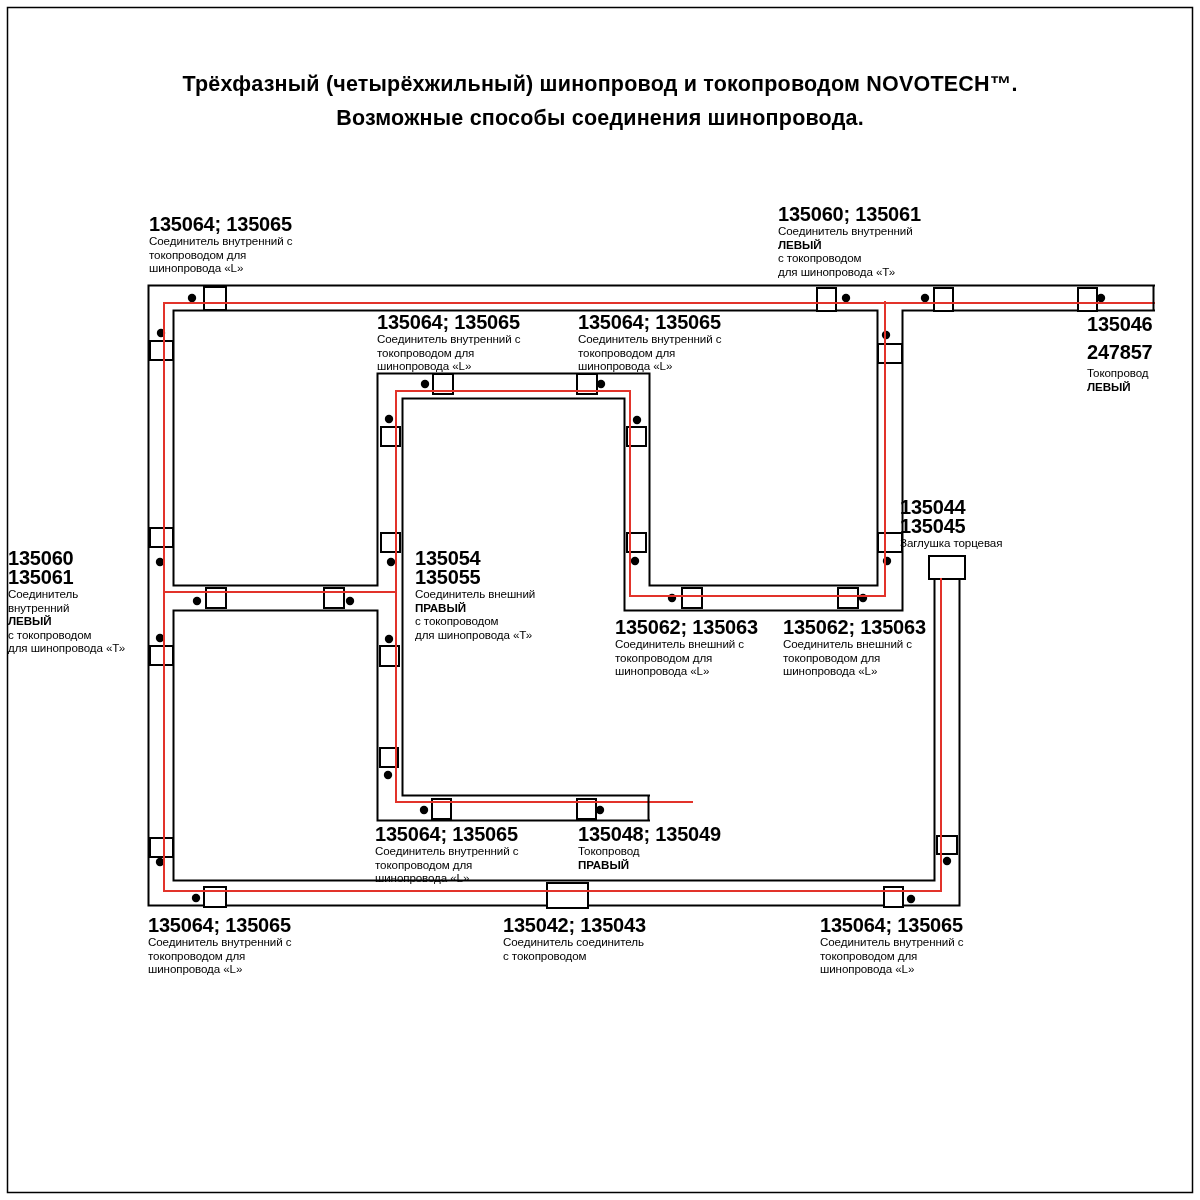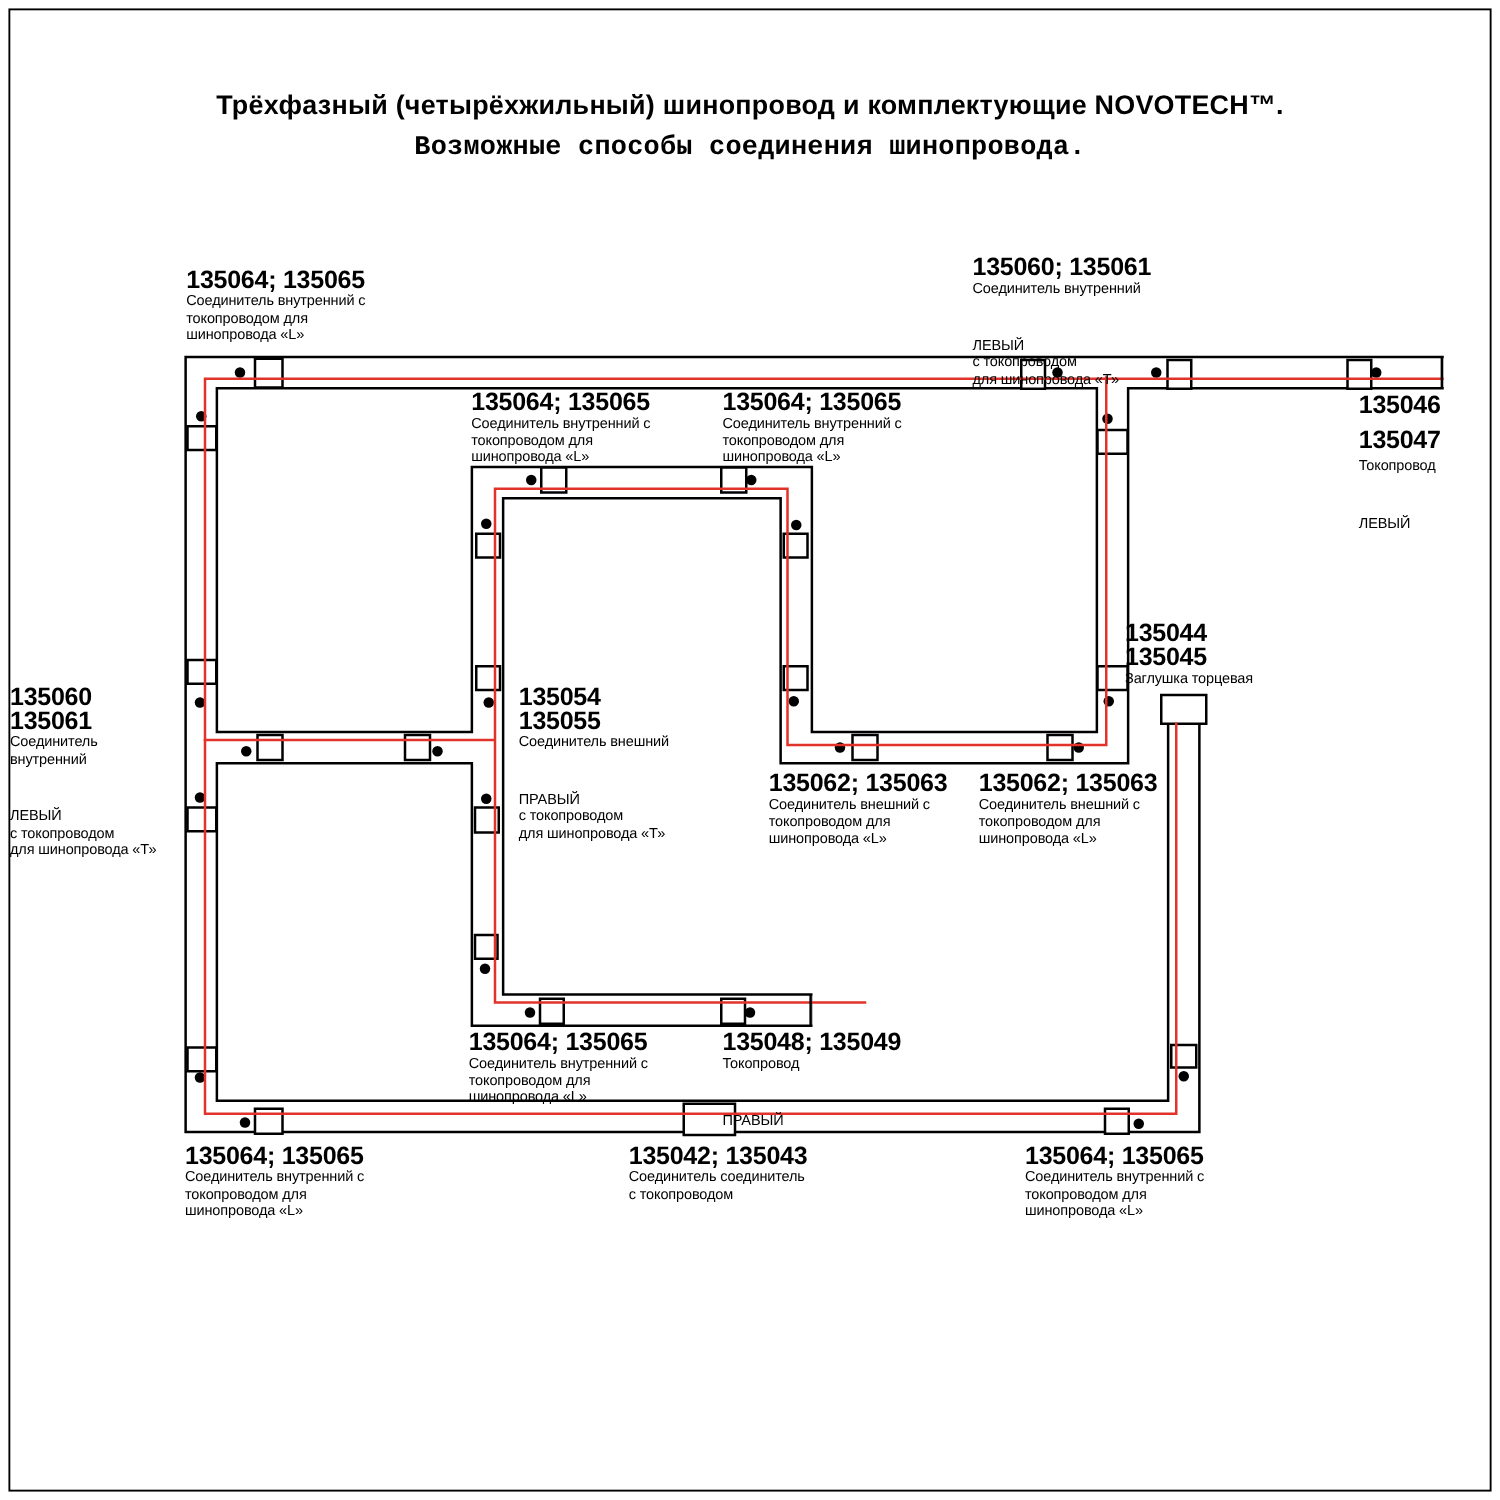--- a/index.html
+++ b/index.html
@@ -2,26 +2,26 @@
 <html><head>
 <meta charset="utf-8">
 <style>
   html,body{margin:0;padding:0;background:#ffffff;}
   #stage{position:relative;width:1200px;height:1200px;background:#fff;overflow:hidden;
          font-family:"Liberation Sans","DejaVu Sans",sans-serif;color:#000;}
   #diagram-svg{position:absolute;left:0;top:0;width:1200px;height:1200px;}
   .title{position:absolute;left:0;width:1200px;text-align:center;font-weight:bold;
          font-size:21.5px;letter-spacing:.2px;}
   #title1{top:72px;}
-  #title2{top:106px;font-family:Liberation Mono, monospace;}
+  #title2{top:106px;}
   .lbl{position:absolute;line-height:13.6px;}
   .lbl .code{font-weight:bold;font-size:20px;line-height:19px;letter-spacing:-0.2px;}
   .lbl .code.sp{line-height:28px;}
   .lbl .desc{font-size:11.6px;line-height:13.6px;letter-spacing:-0.1px;}
-  .lbl .desc.bd{font-weight:normal;margin-top:32px;}
+  .lbl .desc.bd{font-weight:bold;}
   .lbl.ra{text-align:left;}
 </style>
 </head>
 <body>
 
 <div id="stage">
 
   <svg id="diagram-svg" viewBox="0 0 1200 1200">
     <rect x="7.5" y="7.5" width="1185" height="1185" fill="none" stroke="#000" stroke-width="1.5"></rect>
 
@@ -105,41 +105,41 @@
       <path d="M885 301V596H630V391H396V802H693"></path>
       <path d="M163 592H396"></path>
     </g>
 
     <g stroke="#000" stroke-width="2">
       <line x1="1153.5" y1="285" x2="1153.5" y2="311"></line>
       <line x1="648.5" y1="796" x2="648.5" y2="820"></line>
     </g>
   </svg>
 
-  <div class="title" id="title1">Трёхфазный (четырёхжильный) шинопровод и комплектующие NOVOTECH™.</div>
+  <div class="title" id="title1">Трёхфазный (четырёхжильный) шинопровод и токопроводом NOVOTECH™.</div>
   <div class="title" id="title2">Возможные способы соединения шинопровода.</div>
 
   <div class="lbl" style="left:149px;top:215px">
     <div class="code">135064; 135065</div>
     <div class="desc">Соединитель внутренний с</div>
     <div class="desc">токопроводом для</div>
     <div class="desc">шинопровода «L»</div>
   </div>
 
   <div class="lbl" style="left:778px;top:205px">
     <div class="code">135060; 135061</div>
     <div class="desc">Соединитель внутренний</div>
     <div class="desc bd">ЛЕВЫЙ</div>
     <div class="desc">с токопроводом</div>
     <div class="desc">для шинопровода «Т»</div>
   </div>
 
   <div class="lbl" style="left:1087px;top:310px">
     <div class="code sp">135046</div>
-    <div class="code sp">135047</div>
+    <div class="code sp">247857</div>
     <div class="desc">Токопровод</div>
     <div class="desc bd">ЛЕВЫЙ</div>
   </div>
 
   <div class="lbl" style="left:377px;top:313px">
     <div class="code">135064; 135065</div>
     <div class="desc">Соединитель внутренний с</div>
     <div class="desc">токопроводом для</div>
     <div class="desc">шинопровода «L»</div>
   </div>

